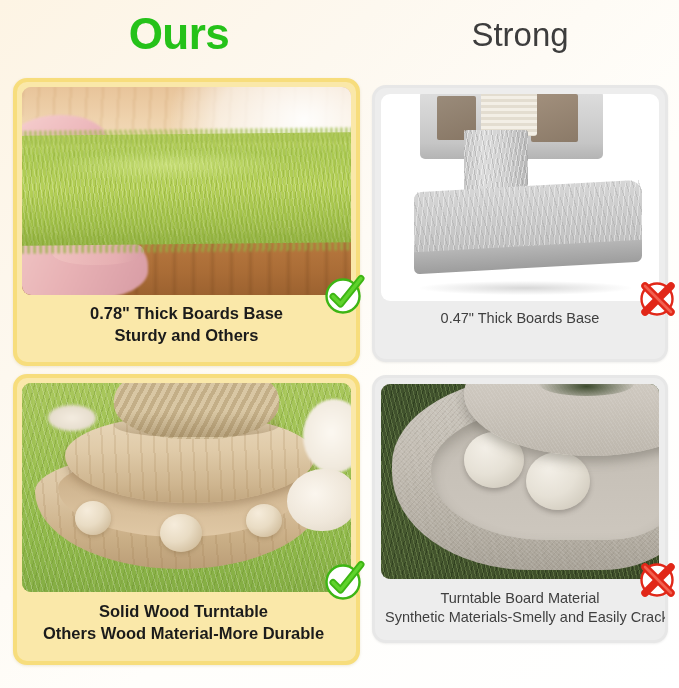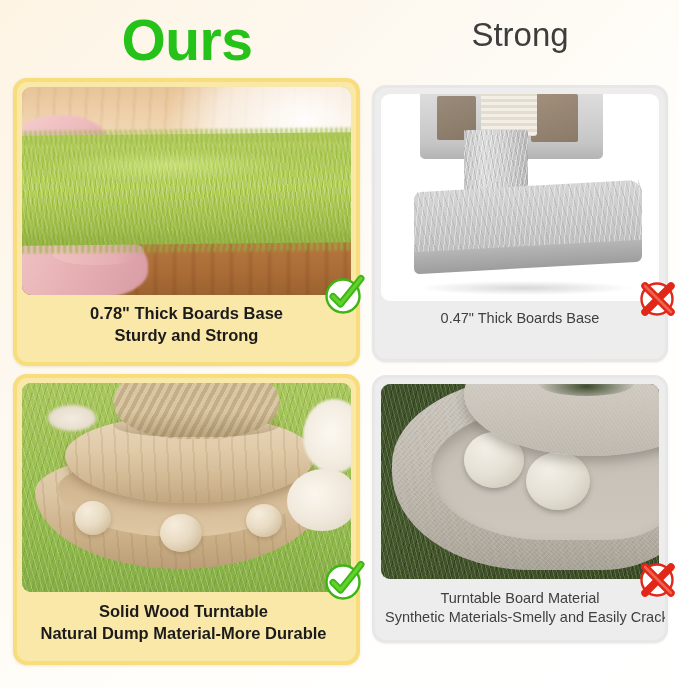--- a/index.html
+++ b/index.html
@@ -17,25 +17,25 @@
 
   
   .headings {
     position: absolute;
     top: 0; left: 0;
     width: 679px;
     height: 78px;
   }
   .heading-ours {
     position: absolute;
-    left: 14px;
+    left: 6px;
     top: 12px;
     width: 346px;
     text-align: center;
-    font-size: 57px;
+    font-size: 44px;
     font-weight: bold;
     color: #25c219;
     letter-spacing: -0.5px;
     line-height: 1;
   }
   .heading-others {
     position: absolute;
     left: 372px;
     top: 18px;
     width: 296px;
@@ -403,21 +403,21 @@
     <div class="p1-finger"></div>
     <div class="p1-plush">
       <div class="p1-plush-fuzz"></div>
       <div class="p1-plush-shine"></div>
       <div class="p1-plush-edge-top"></div>
       <div class="p1-plush-edge-bot"></div>
     </div>
   </div>
   <div class="caption caption-ours" style="height:72px; padding-top:13px;">
     <span class="caption-line">0.78" Thick Boards Base</span>
-    <span class="caption-line">Sturdy and Strong</span>
+    <span class="caption-line">Sturdy and Others</span>
   </div>
 </div>
 
 <div class="card card-others" id="card-others-top">
   <div class="photo" id="photo-gray-base">
     <div class="p2-top-shelf"></div>
     <div class="p2-brown-l"></div>
     <div class="p2-brown-r"></div>
     <div class="p2-sisal"></div>
     <div class="p2-top-shelf-side"></div>
@@ -449,21 +449,21 @@
     <div class="p3-disc">
         <div class="p3-disc-grain"></div>
       </div>
     <div class="p3-rope"></div>
     <div class="p3-rope-sh"></div>
     <div class="p3-cat-head"></div>
     <div class="p3-cat-paw"></div>
   </div>
   <div class="caption caption-ours" style="height:74px; padding-top:14px; padding-left:6px; padding-right:12px;">
     <span class="caption-line">Solid Wood Turntable</span>
-    <span class="caption-line">Natural Dump Material-More Durable</span>
+    <span class="caption-line">Others Wood Material-More Durable</span>
   </div>
 </div>
 
 <div class="card card-others" id="card-others-bottom">
   <div class="photo" id="photo-gray-turntable">
     <div class="p4-turf"></div>
     <div class="p4-turf-tex"></div>
     <div class="p4-outer">
         <div class="p4-outer-tex"></div>
       </div>

